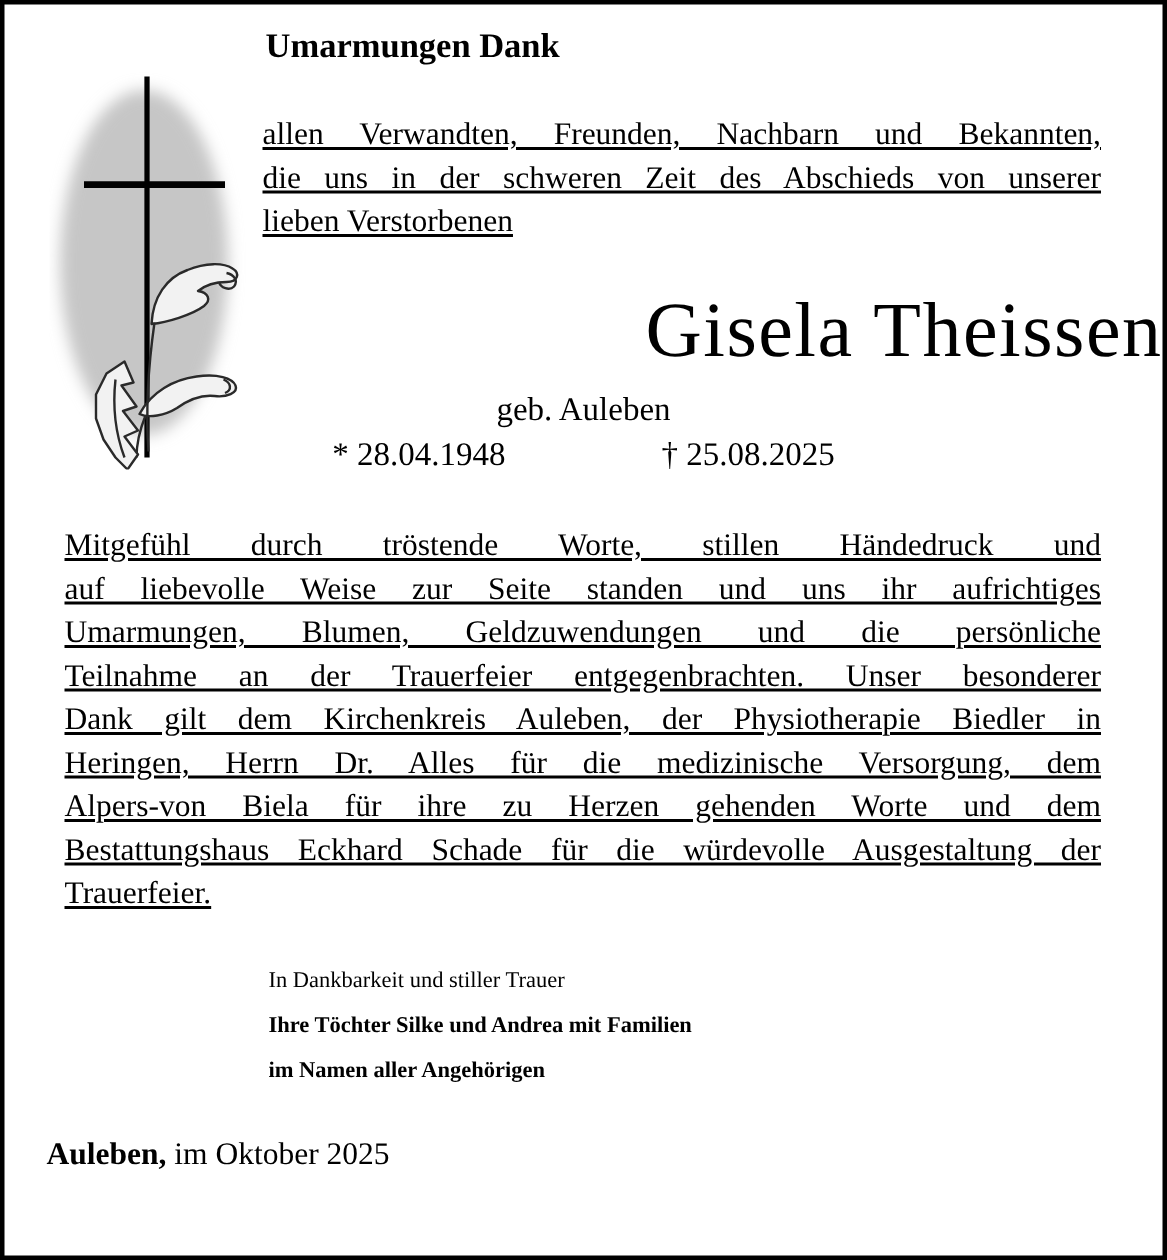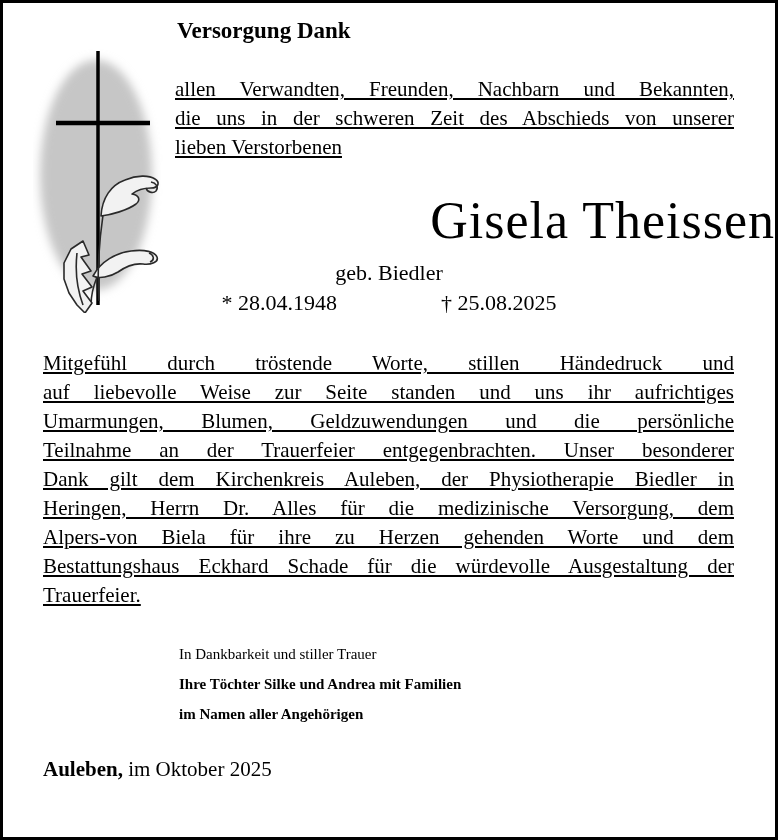--- a/index.html
+++ b/index.html
@@ -58,21 +58,21 @@
     font-size:21px;
     line-height:29px;
   }
   .closing{
     margin:29px 0 0 176px;
     font-size:15px;
     line-height:30px;
   }
   .closing .bold{font-weight:bold;}
   .footer{
-    margin:27px 0 0 40px;
+    margin:27px 0 0 28px;
     font-size:21px;
     line-height:26px;
   }
   .footer .place{font-weight:bold;}
 </style>
 </head>
 <body>
 
 <div class="page">
 
@@ -98,31 +98,31 @@
       <path d="M116,210 C121,212 122,217 117,219" fill="none"></path>
 
       <path d="M70,172 C66,200 64,230 66,258" fill="none"></path>
       <path d="M64,234 C60,244 58,252 58,262" fill="none"></path>
 
       <path d="M50,198 L56,212 L48,214 L58,228 L49,231 L59,244 L50,248 L59,260 L52,270 L44,262 L36,250 L31,236 L31,220 L38,206 Z"></path>
       <path d="M44,210 C42,228 44,246 50,262" fill="none"></path>
     </g>
   </svg>
 
-  <div class="headline">Versorgung Dank</div>
+  <div class="headline">Umarmungen Dank</div>
 
   <div class="intro">
       <div class="jline">allen Verwandten, Freunden, Nachbarn und Bekannten,</div>
       <div class="jline">die uns in der schweren Zeit des Abschieds von unserer</div>
       <div class="jline last">lieben Verstorbenen</div>
     </div>
 
   <div class="name">Gisela Theissen</div>
 
-  <div class="maiden">geb. Biedler</div>
+  <div class="maiden">geb. Auleben</div>
 
   <div class="dates">
     <span>* 28.04.1948</span>
     <span>† 25.08.2025</span>
   </div>
 
   <div class="body-par">
       <div class="jline">Mitgefühl durch tröstende Worte, stillen Händedruck und</div>
       <div class="jline">auf liebevolle Weise zur Seite standen und uns ihr aufrichtiges</div>
       <div class="jline">Umarmungen, Blumen, Geldzuwendungen und die persönliche</div>

